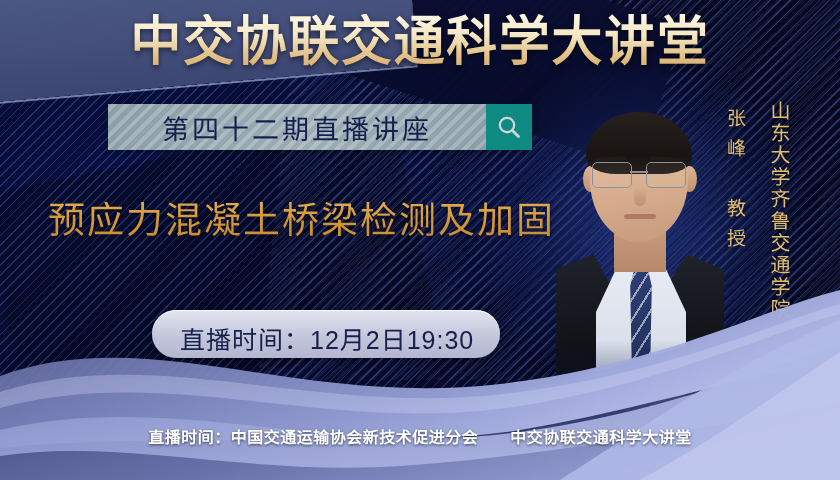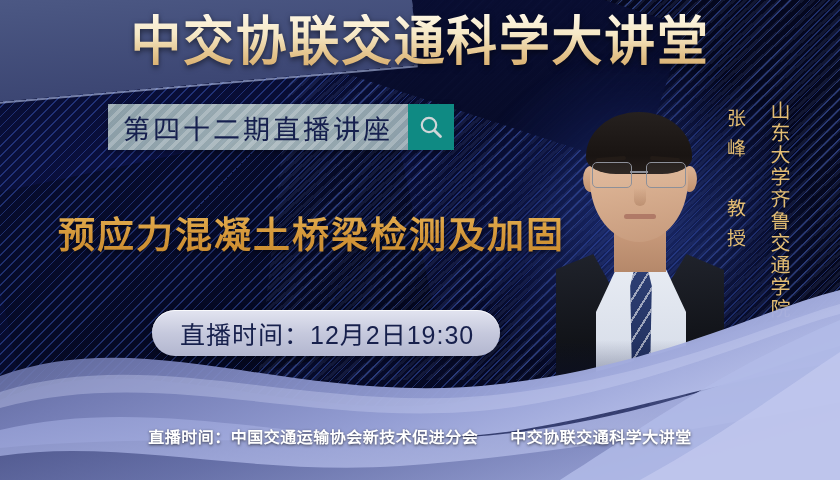--- a/index.html
+++ b/index.html
@@ -243,21 +243,21 @@
     -webkit-text-fill-color: transparent;
     filter: drop-shadow(0 2px 3px rgba(0,0,0,.55));
     transform: scaleX(.94);
   }
 
   
   .episode-bar {
     position: absolute;
     left: 108px;
     top: 104px;
-    width: 346px;
+    width: 424px;
     height: 46px;
     display: flex;
     align-items: stretch;
     box-shadow: 0 2px 6px rgba(0,0,0,.35);
   }
   .episode-bar .eb-body {
     flex: 1;
     position: relative;
     display: flex;
     align-items: center;
@@ -293,44 +293,43 @@
     display: flex;
     align-items: center;
     justify-content: center;
   }
   .episode-bar .eb-search svg { display: block; }
 
   
   .topic {
     position: absolute;
     left: 48px;
-    top: 205px;
+    top: 190px;
     font-size: 37px;
-    font-weight: 700;
+    font-weight: 400;
     letter-spacing: 2px;
     color: #d9a33f;
     background: linear-gradient(180deg, #e8b košt 0%, #d39a36 100%);
     background: linear-gradient(180deg, #e7b košt);
     background: linear-gradient(180deg, #e9b85a 0%, #d4973a 55%, #c98b2e 100%);
     -webkit-background-clip: text;
     background-clip: text;
     color: transparent;
     -webkit-text-fill-color: transparent;
     filter: drop-shadow(0 2px 2px rgba(0,0,0,.5));
     white-space: nowrap;
-    margin-left: 10px;
   }
 
   
   .time-pill {
     position: absolute;
     left: 152px;
     top: 310px;
-    height: 46px;
-    padding: 0 26px 0 28px;
+    height: 40px;
+    padding: 8px 26px 0 28px;
     display: flex;
     align-items: center;
     border-radius: 24px;
     background: linear-gradient(180deg, #e2e4f0 0%, #c6c9dd 50%, #b2b6cf 100%);
     box-shadow: 0 3px 8px rgba(0,0,0,.35), inset 0 1px 0 rgba(255,255,255,.8);
   }
   .time-pill .tp-text {
     font-size: 25px;
     font-weight: 500;
     letter-spacing: 1px;

